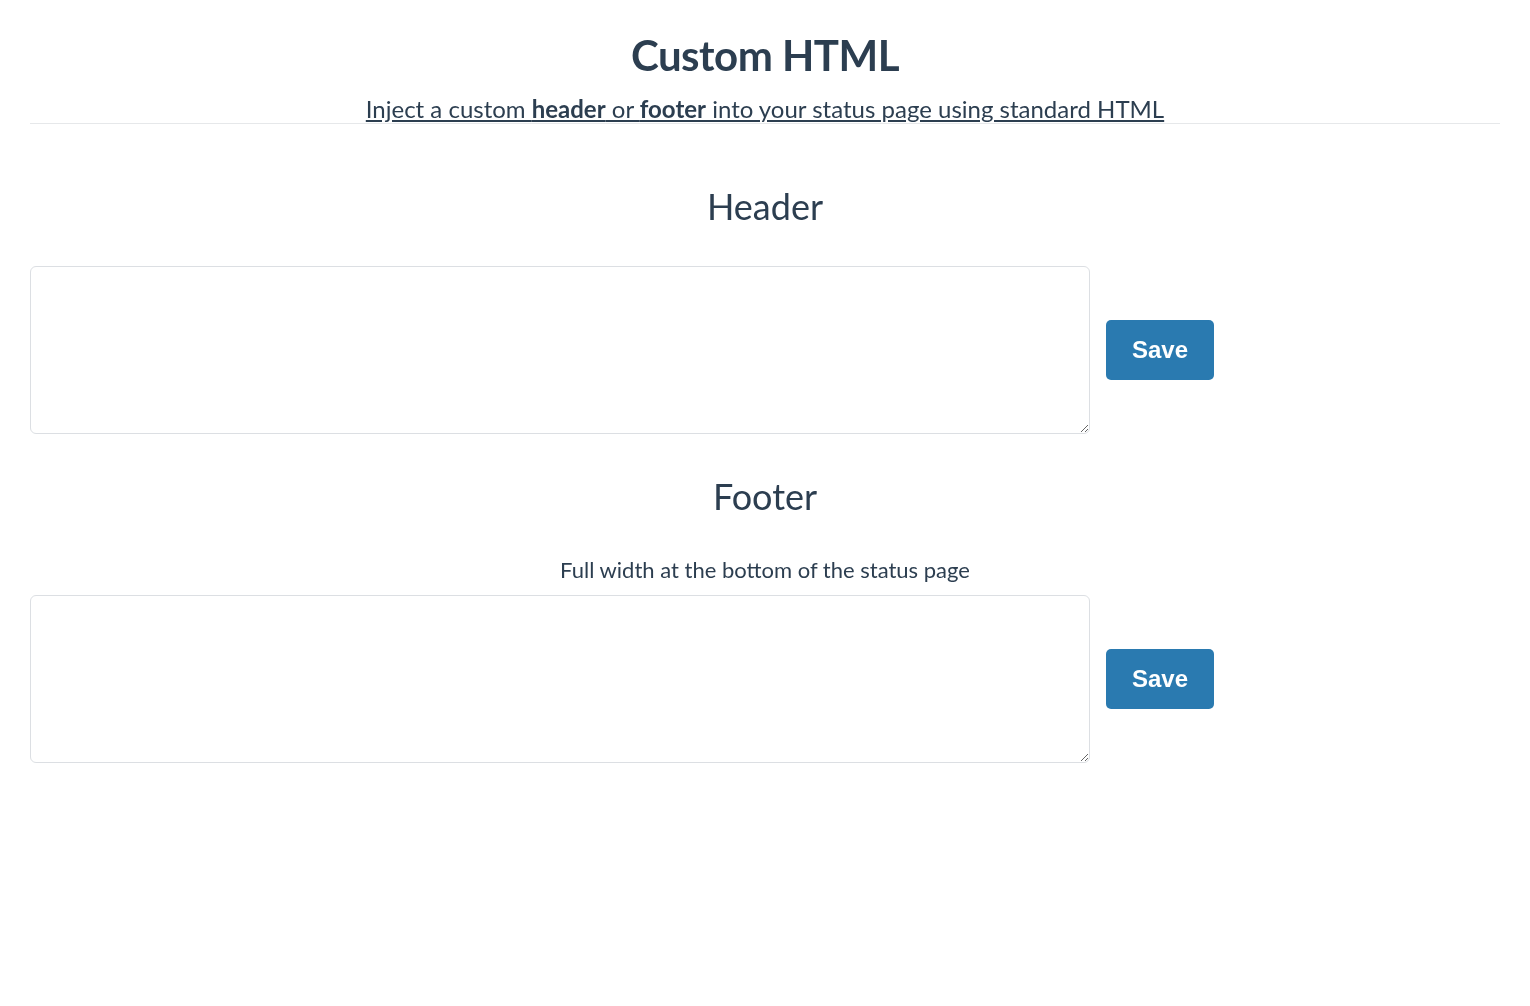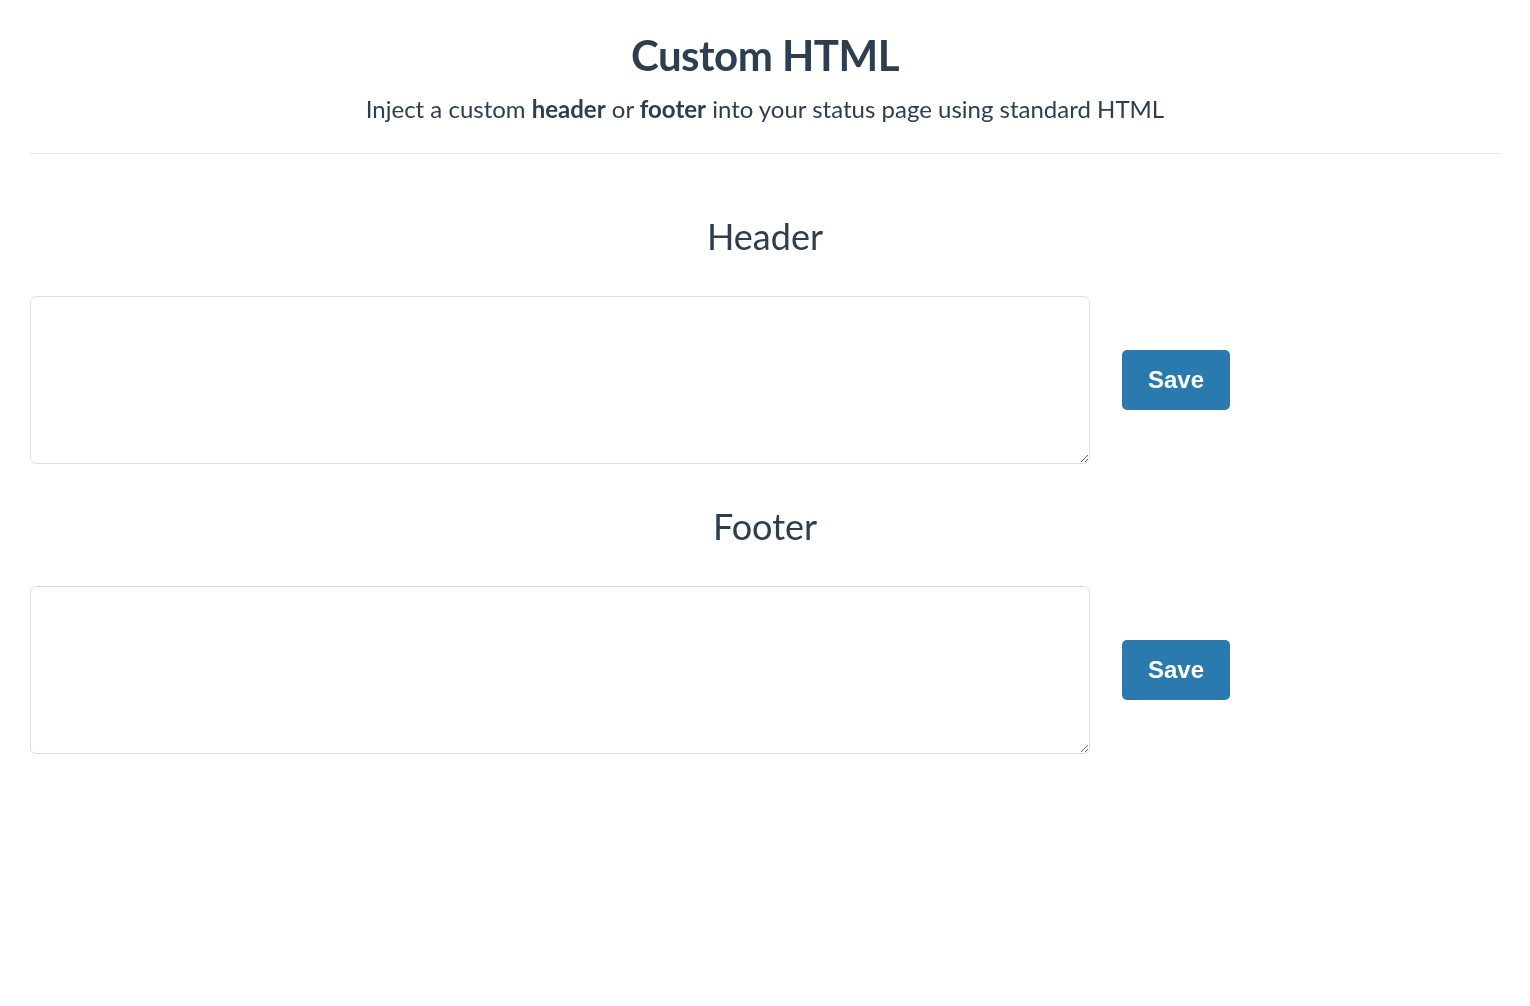--- a/index.html
+++ b/index.html
@@ -19,21 +19,21 @@
       font-size: 42px;
       font-weight: 700;
       color: #2c3e50;
       margin-bottom: 14px;
       letter-spacing: -0.5px;
     }
     .subtitle {
       font-size: 24px;
       color: #2c3e50;
       font-weight: 400;
-      margin-bottom: 30px;
+      text-decoration: underline;
     }
     .subtitle strong {
       font-weight: 700;
     }
     hr {
       border: none;
       border-top: 1px solid #e6e8ea;
       margin-bottom: 60px;
     }
     h2 {
@@ -46,21 +46,21 @@
       font-size: 22px;
       color: #2c3e50;
       font-weight: 400;
       margin-bottom: 12px;
       display: block;
     }
     .row {
       display: flex;
       align-items: center;
       margin-bottom: 40px;
-      gap: 32px;
+      gap: 16px;
     }
     textarea {
       width: 1060px;
       height: 168px;
       border: 1px solid #dcdfe3;
       border-radius: 6px;
       background: #ffffff;
       resize: both;
       padding: 10px;
       font-family: inherit;
@@ -91,17 +91,18 @@
 <section>
   <h2>Header</h2>
   <div class="row">
     <textarea style=""></textarea>
     <button class="btn">Save</button>
   </div>
 </section>
 
 <section>
   <h2>Footer</h2>
+  <label class="field-label">Full width at the bottom of the status page</label>
   <div class="row">
     <textarea style=""></textarea>
     <button class="btn">Save</button>
   </div>
 </section>
 
 </body></html>

